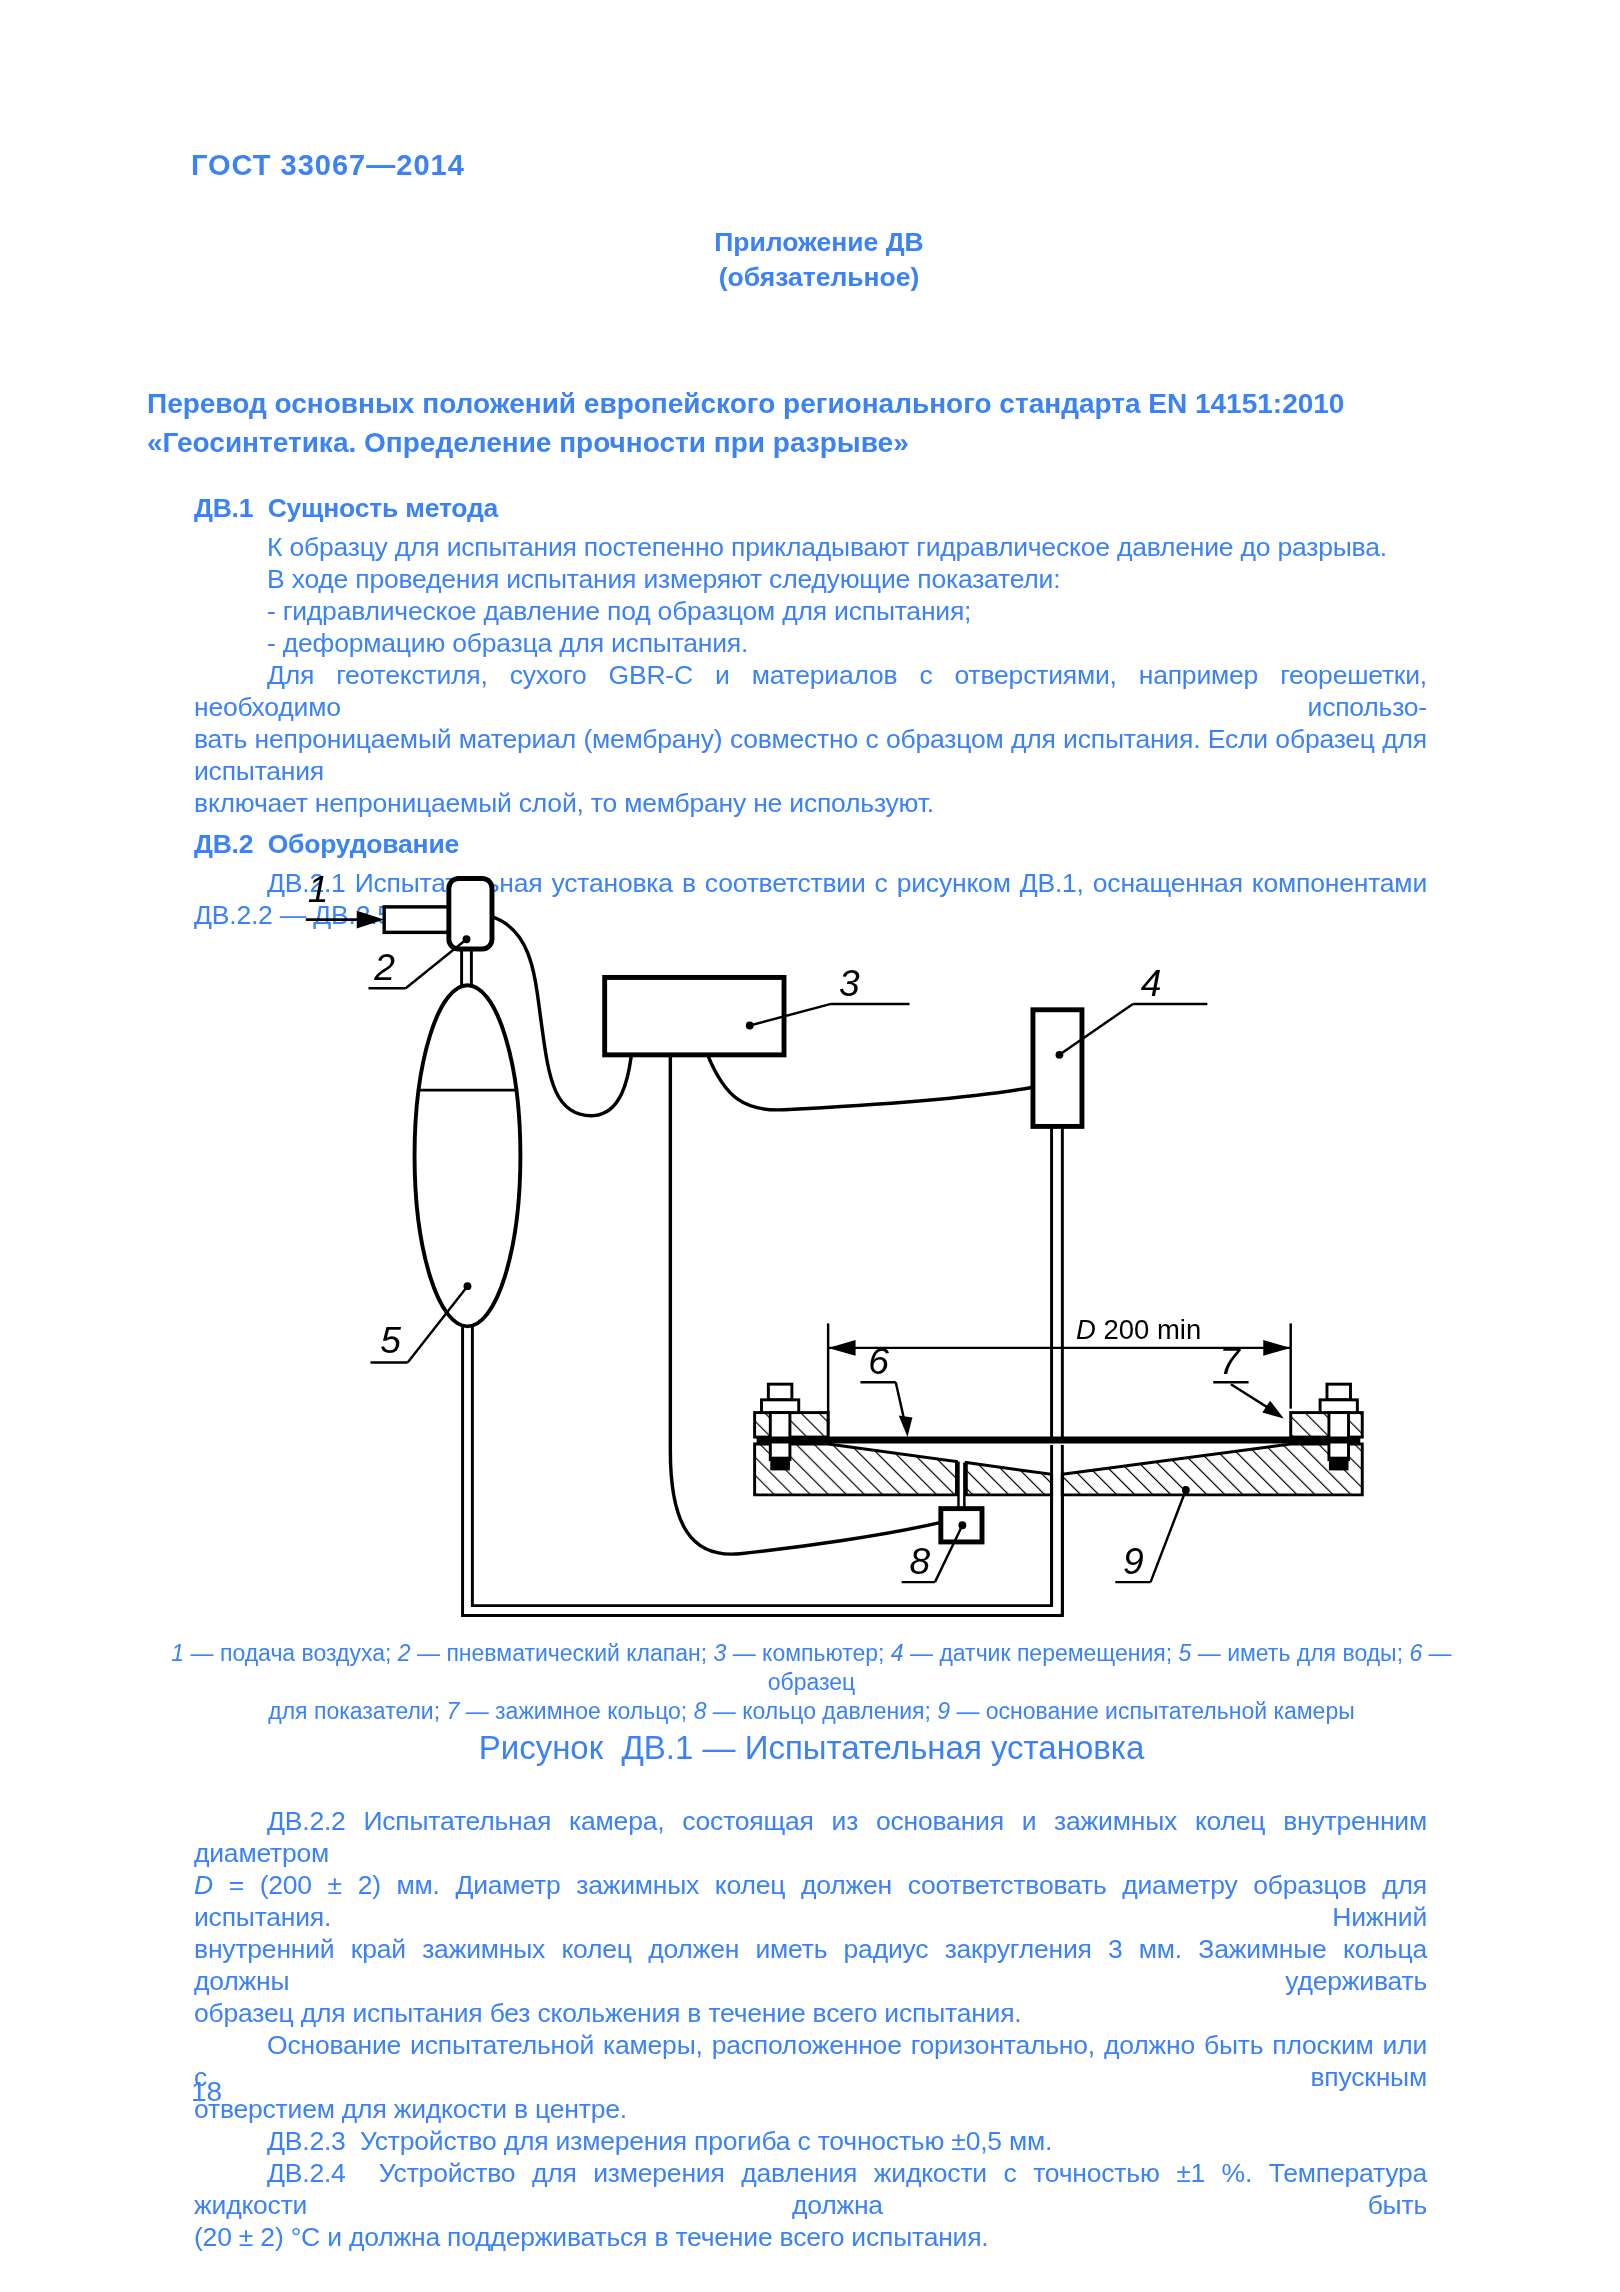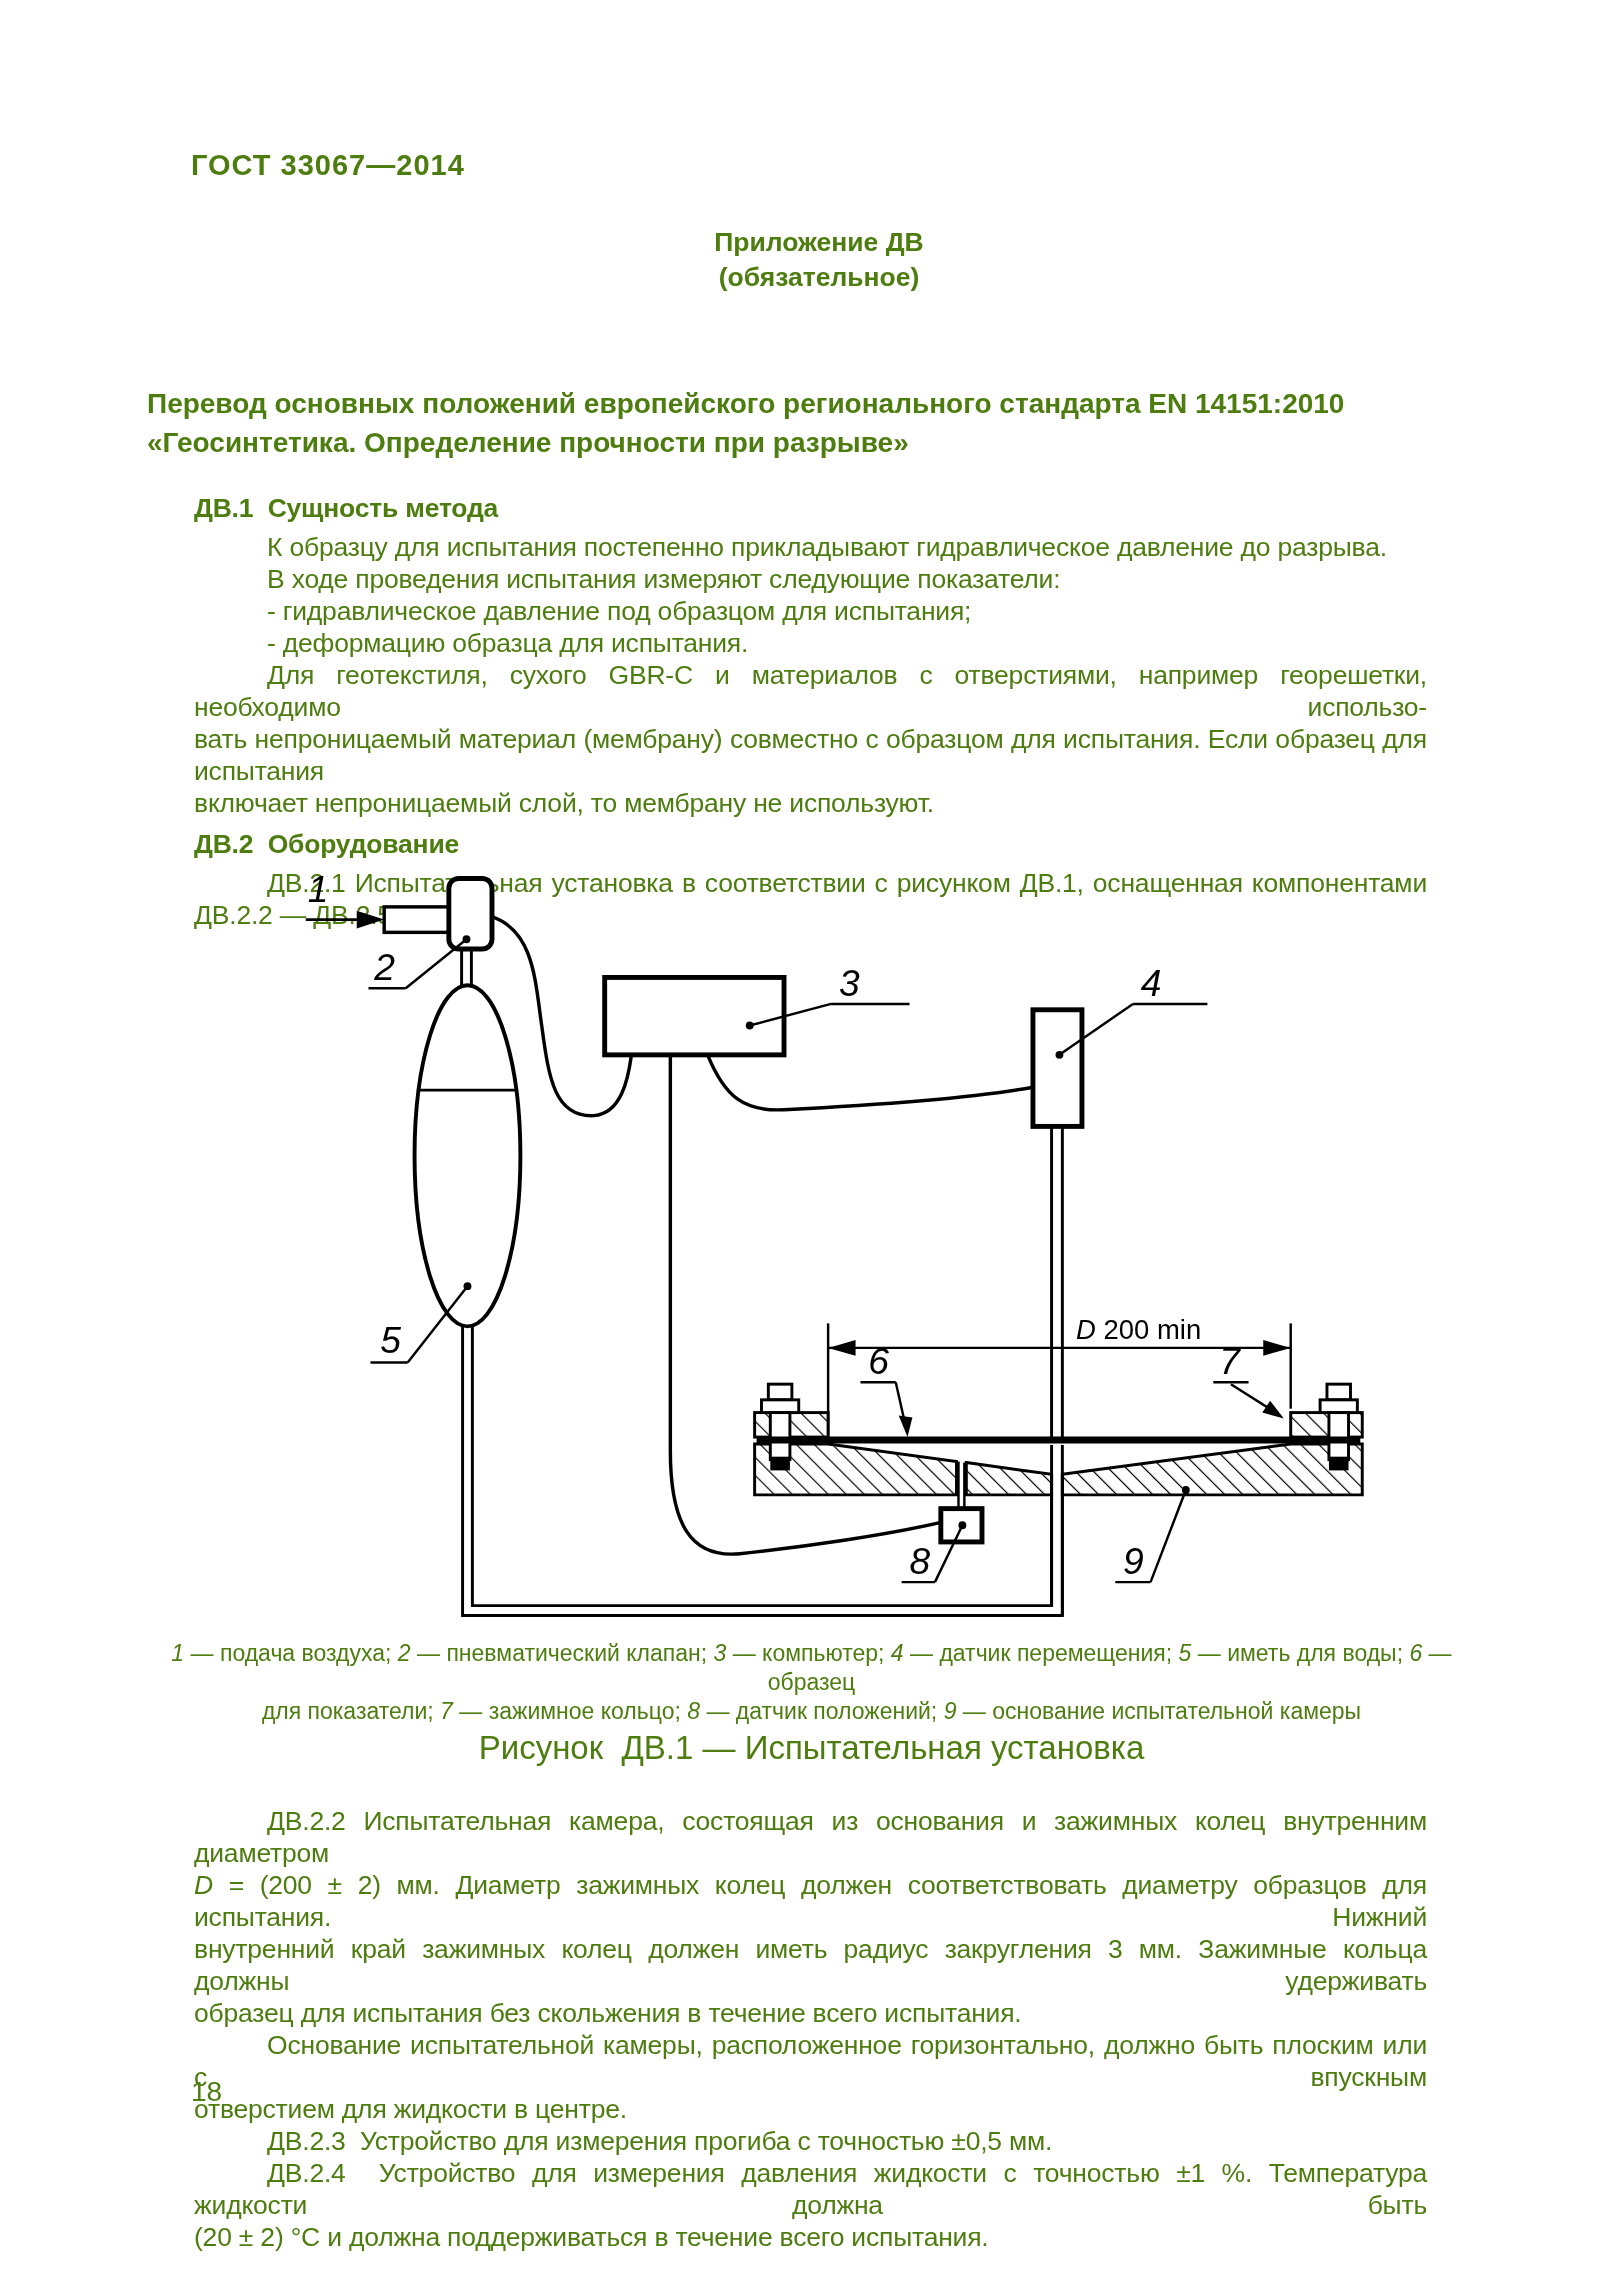--- a/index.html
+++ b/index.html
@@ -1,17 +1,17 @@
 <!DOCTYPE html>
 <html><head>
 <meta charset="utf-8">
 <style>
   html,body{margin:0;padding:0;background:#e8e8e8;}
   .page{position:relative;width:1620px;height:2293px;background:#ffffff;
-        font-family:"Liberation Sans",sans-serif;color:#4d7c0f;overflow:hidden;}
+        font-family:"Liberation Sans",sans-serif;color:#3b82f6;overflow:hidden;}
   .abs{position:absolute;}
   .it{font-style:italic;}
   .gost-num{left:191px;top:149px;font-size:29px;font-weight:bold;letter-spacing:1px;}
   .appendix{left:9px;width:1620px;top:225px;font-size:26.5px;font-weight:bold;line-height:35px;text-align:center;}
   .doc-title{left:147px;width:1329px;top:384px;font-size:28px;font-weight:bold;line-height:39px;}
   .tblock{position:absolute;left:194px;width:1233px;font-size:26.5px;line-height:32px;letter-spacing:-0.2px;}
   .top-block{top:482px;}
   .bottom-block{top:1805px;}
   .line{white-space:normal;}
   .line.ind{text-indent:73px;}
@@ -187,21 +187,21 @@
     <g>
       <text class="lbl" x="1146" y="1606">9</text>
       <line class="ln" x1="1138" y1="1614" x2="1174" y2="1614" stroke-width="2.5"></line>
       <line class="ln" x1="1174" y1="1614" x2="1210" y2="1520" stroke-width="2.5"></line>
       <circle cx="1210" cy="1520" r="4" fill="#000"></circle>
     </g>
   </svg>
 
   <div class="abs caption">
       <div class="line"><span class="it">1</span><span> — подача воздуха; </span><span class="it">2</span><span> — пневматический клапан; </span><span class="it">3</span><span> — компьютер; </span><span class="it">4</span><span> — датчик перемещения; </span><span class="it">5</span><span> — иметь для воды; </span><span class="it">6</span><span> — образец</span></div>
-      <div class="line"><span>для показатели; </span><span class="it">7</span><span> — зажимное кольцо; </span><span class="it">8</span><span> — датчик положений; </span><span class="it">9</span><span> — основание испытательной камеры</span></div>
+      <div class="line"><span>для показатели; </span><span class="it">7</span><span> — зажимное кольцо; </span><span class="it">8</span><span> — кольцо давления; </span><span class="it">9</span><span> — основание испытательной камеры</span></div>
     </div>
 
   <div class="abs fig-title">Рисунок&nbsp; ДВ.1 — Испытательная установка</div>
 
   <div class="tblock bottom-block">
       <div class="line ind just"><span>ДВ.2.2 Испытательная камера, состоящая из основания и зажимных колец внутренним диаметром</span></div>
       <div class="line just"><span class="it">D</span><span> = (200 ± 2) мм. Диаметр зажимных колец должен соответствовать диаметру образцов для испытания. Нижний</span></div>
       <div class="line just"><span>внутренний край зажимных колец должен иметь радиус закругления 3 мм. Зажимные кольца должны удерживать</span></div>
       <div class="line"><span>образец для испытания без скольжения в течение всего испытания.</span></div>
       <div class="line ind just"><span>Основание испытательной камеры, расположенное горизонтально, должно быть плоским или с впускным</span></div>

